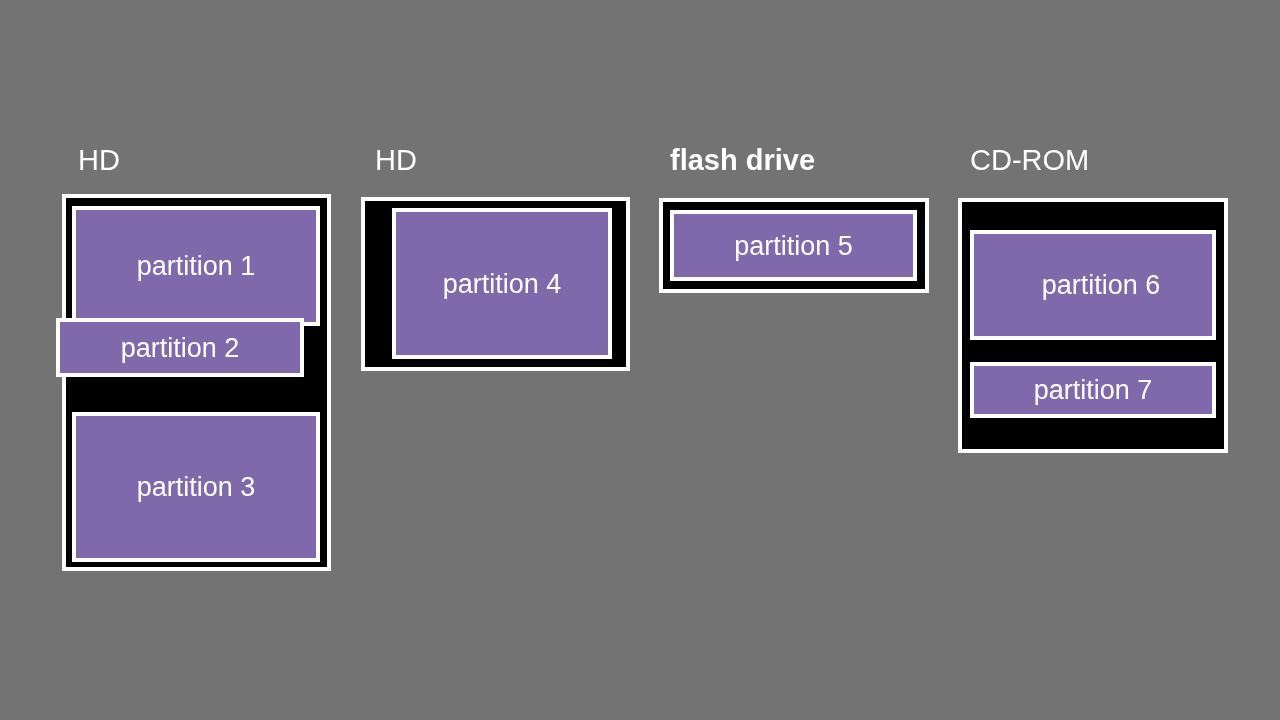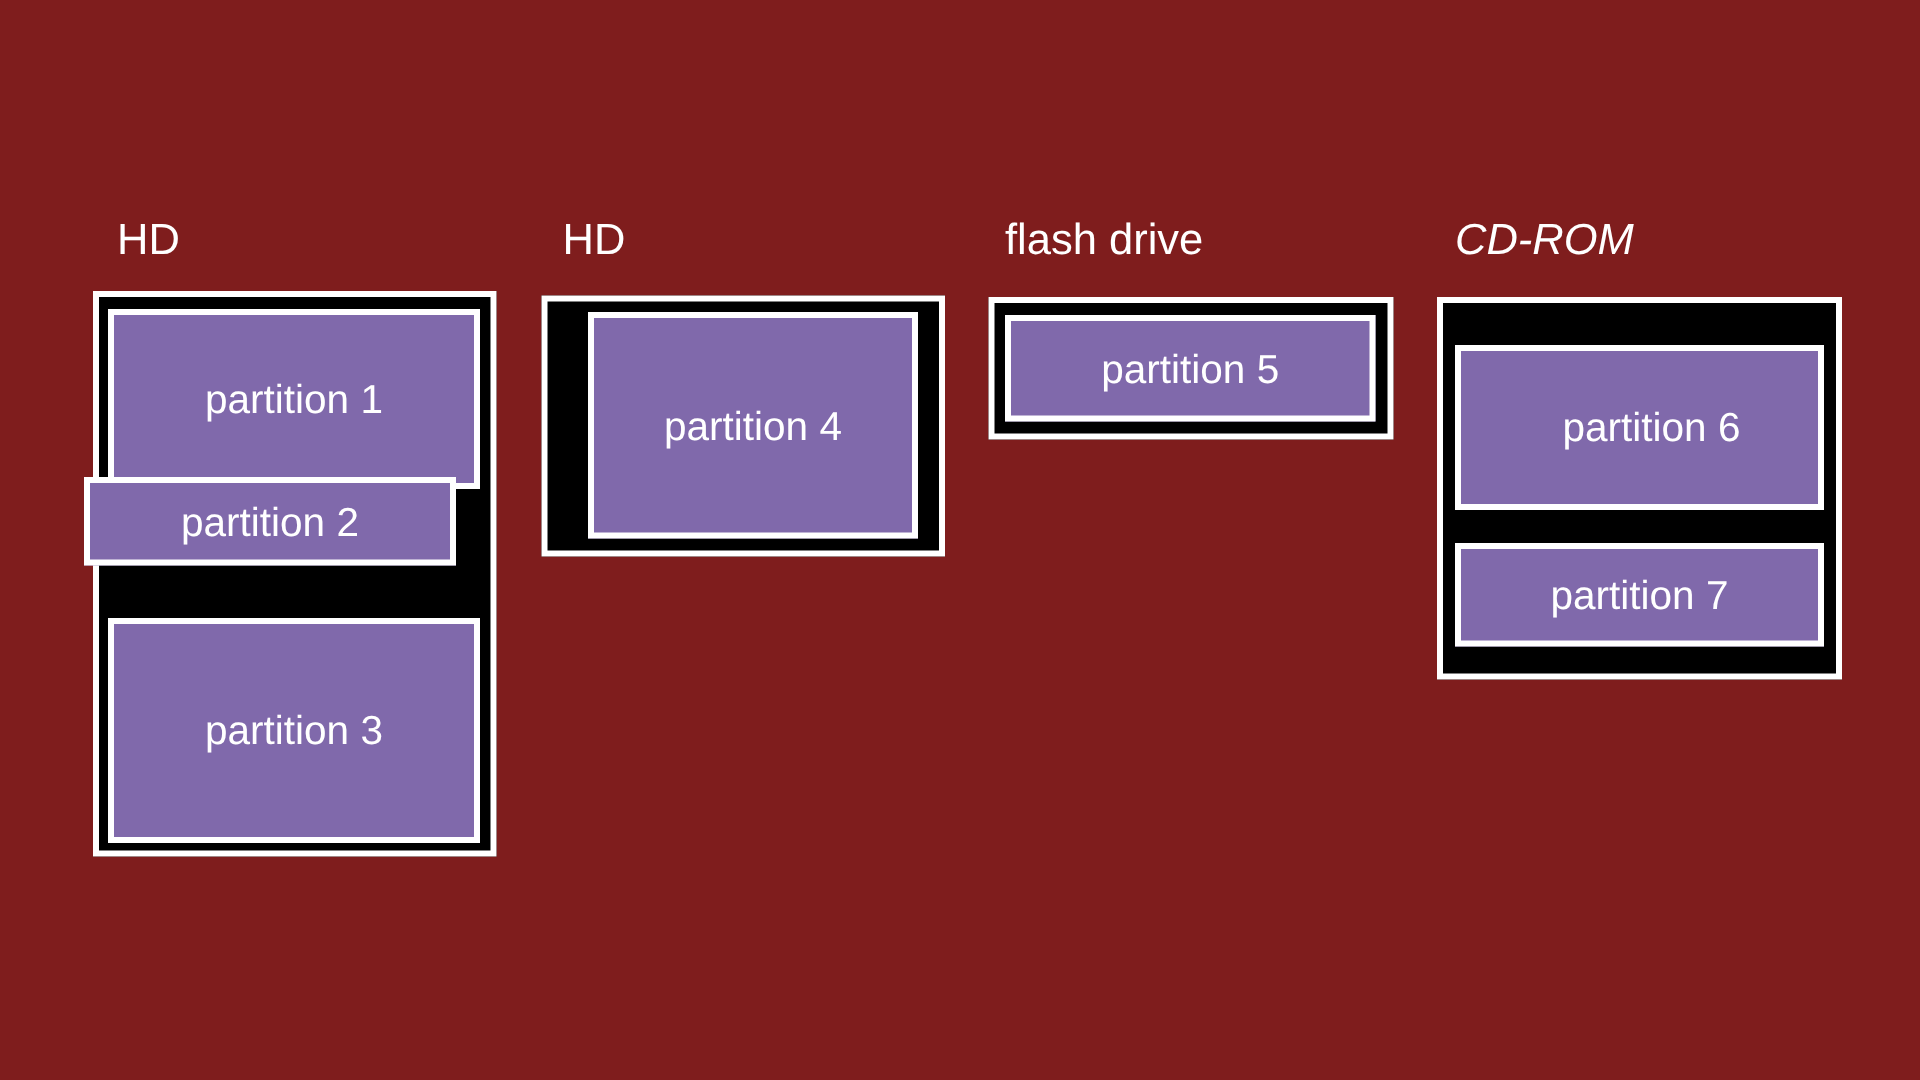--- a/index.html
+++ b/index.html
@@ -12,21 +12,21 @@
     width: 1280px;
     height: 720px;
     overflow: hidden;
     font-family: "Liberation Sans", sans-serif;
     -webkit-font-smoothing: antialiased;
   }
   #slide {
     position: relative;
     width: 1280px;
     height: 720px;
-    background: #7f1d1d;
+    background: #737373;
   }
   .device-label {
     position: absolute;
     color: #ffffff;
     font-family: "Liberation Sans", sans-serif;
     font-size: 29px;
     font-weight: 400;
     line-height: 30px;
     white-space: nowrap;
     letter-spacing: 0px;
@@ -62,29 +62,29 @@
   #partition-1     { left: 72px;  top: 206px;  width: 248px; height:  120px; }
   #partition-2     { left: 56px;  top: 318px;  width: 248px; height:  59px; }
   #partition-3     { left: 72px;  top: 412px;  width: 248px; height: 150px; align-items: center; }
 
   
   #label-hd-2      { left: 375px; top: 145px; }
   #box-hd-2        { left: 361px; top: 197px;  width: 269px; height: 174px; }
   #partition-4     { left: 392px; top: 208px;  width: 220px; height: 151px; }
 
   
-  #label-flash     { left: 670px; top: 145px; }
+  #label-flash     { left: 670px; top: 145px; font-weight: bold; }
   #box-flash       { left: 659px; top: 198px;  width: 270px; height:  95px; }
   #partition-5     { left: 670px; top: 210px;  width: 247px; height:  71px; }
 
   
-  #label-cdrom     { left: 970px; top: 145px; font-style: italic; }
+  #label-cdrom     { left: 970px; top: 145px; }
   #box-cdrom       { left: 958px; top: 198px;  width: 270px; height: 255px; }
   #partition-6     { left: 970px; top: 230px;  width: 246px; height: 110px; padding-left: 16px; }
-  #partition-7     { left: 970px; top: 362px;  width: 246px; height:  69px; }
+  #partition-7     { left: 970px; top: 362px;  width: 246px; height:  56px; }
 </style>
 </head>
 <body>
 
 <div id="slide">
 
   <div class="device-label" id="label-hd-1">HD</div>
 
   <div class="device-box" id="box-hd-1"></div>
 

